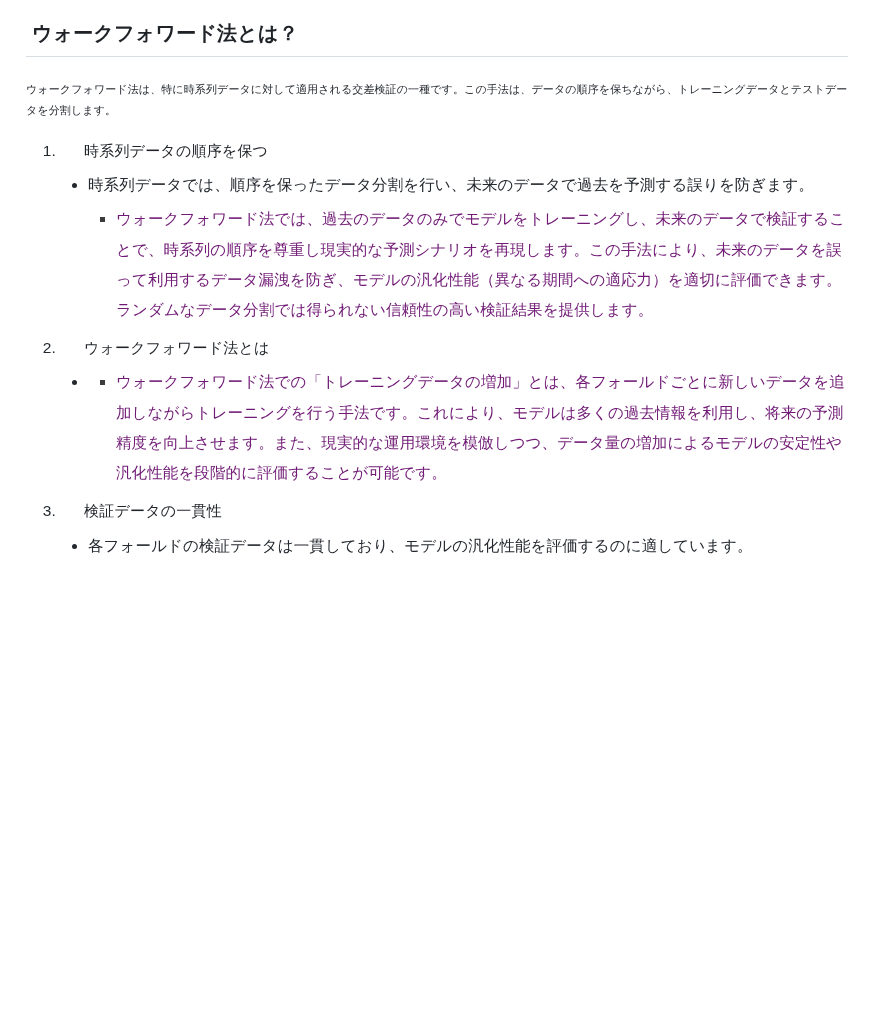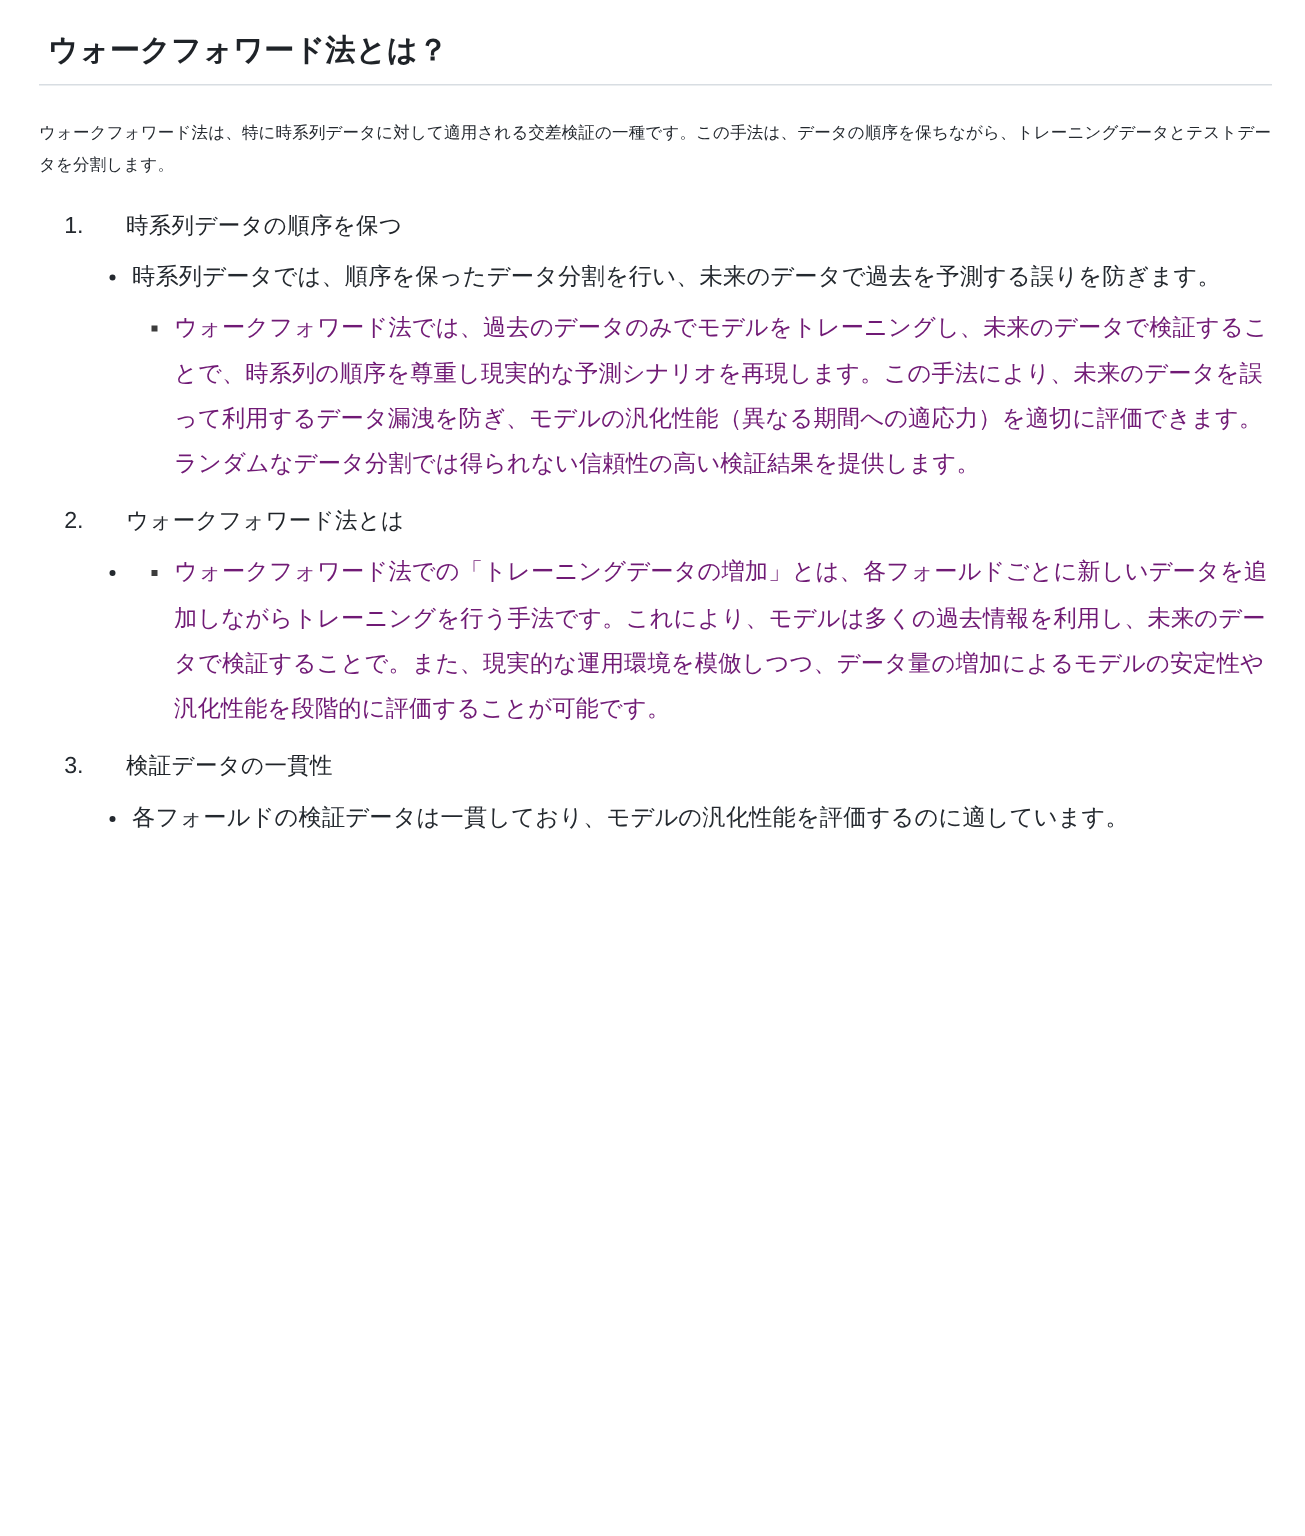--- a/index.html
+++ b/index.html
@@ -112,21 +112,21 @@
         </li>
       </ul>
     </li>
 
     <li>
       <span class="item-heading">ウォークフォワード法とは</span>
       <ul class="level2">
         <li>
           <ul class="level3">
             <li>
-              <span class="body-text">ウォークフォワード法での「トレーニングデータの増加」とは、各フォールドごとに新しいデータを追加しながらトレーニングを行う手法です。これにより、モデルは多くの過去情報を利用し、未来のデータで検証することで。また、現実的な運用環境を模倣しつつ、データ量の増加によるモデルの安定性や汎化性能を段階的に評価することが可能です。</span>
+              <span class="body-text">ウォークフォワード法での「トレーニングデータの増加」とは、各フォールドごとに新しいデータを追加しながらトレーニングを行う手法です。これにより、モデルは多くの過去情報を利用し、将来の予測精度を向上させます。また、現実的な運用環境を模倣しつつ、データ量の増加によるモデルの安定性や汎化性能を段階的に評価することが可能です。</span>
             </li>
           </ul>
         </li>
       </ul>
     </li>
 
     <li>
       <span class="item-heading">検証データの一貫性</span>
       <ul class="level2">
         <li>

